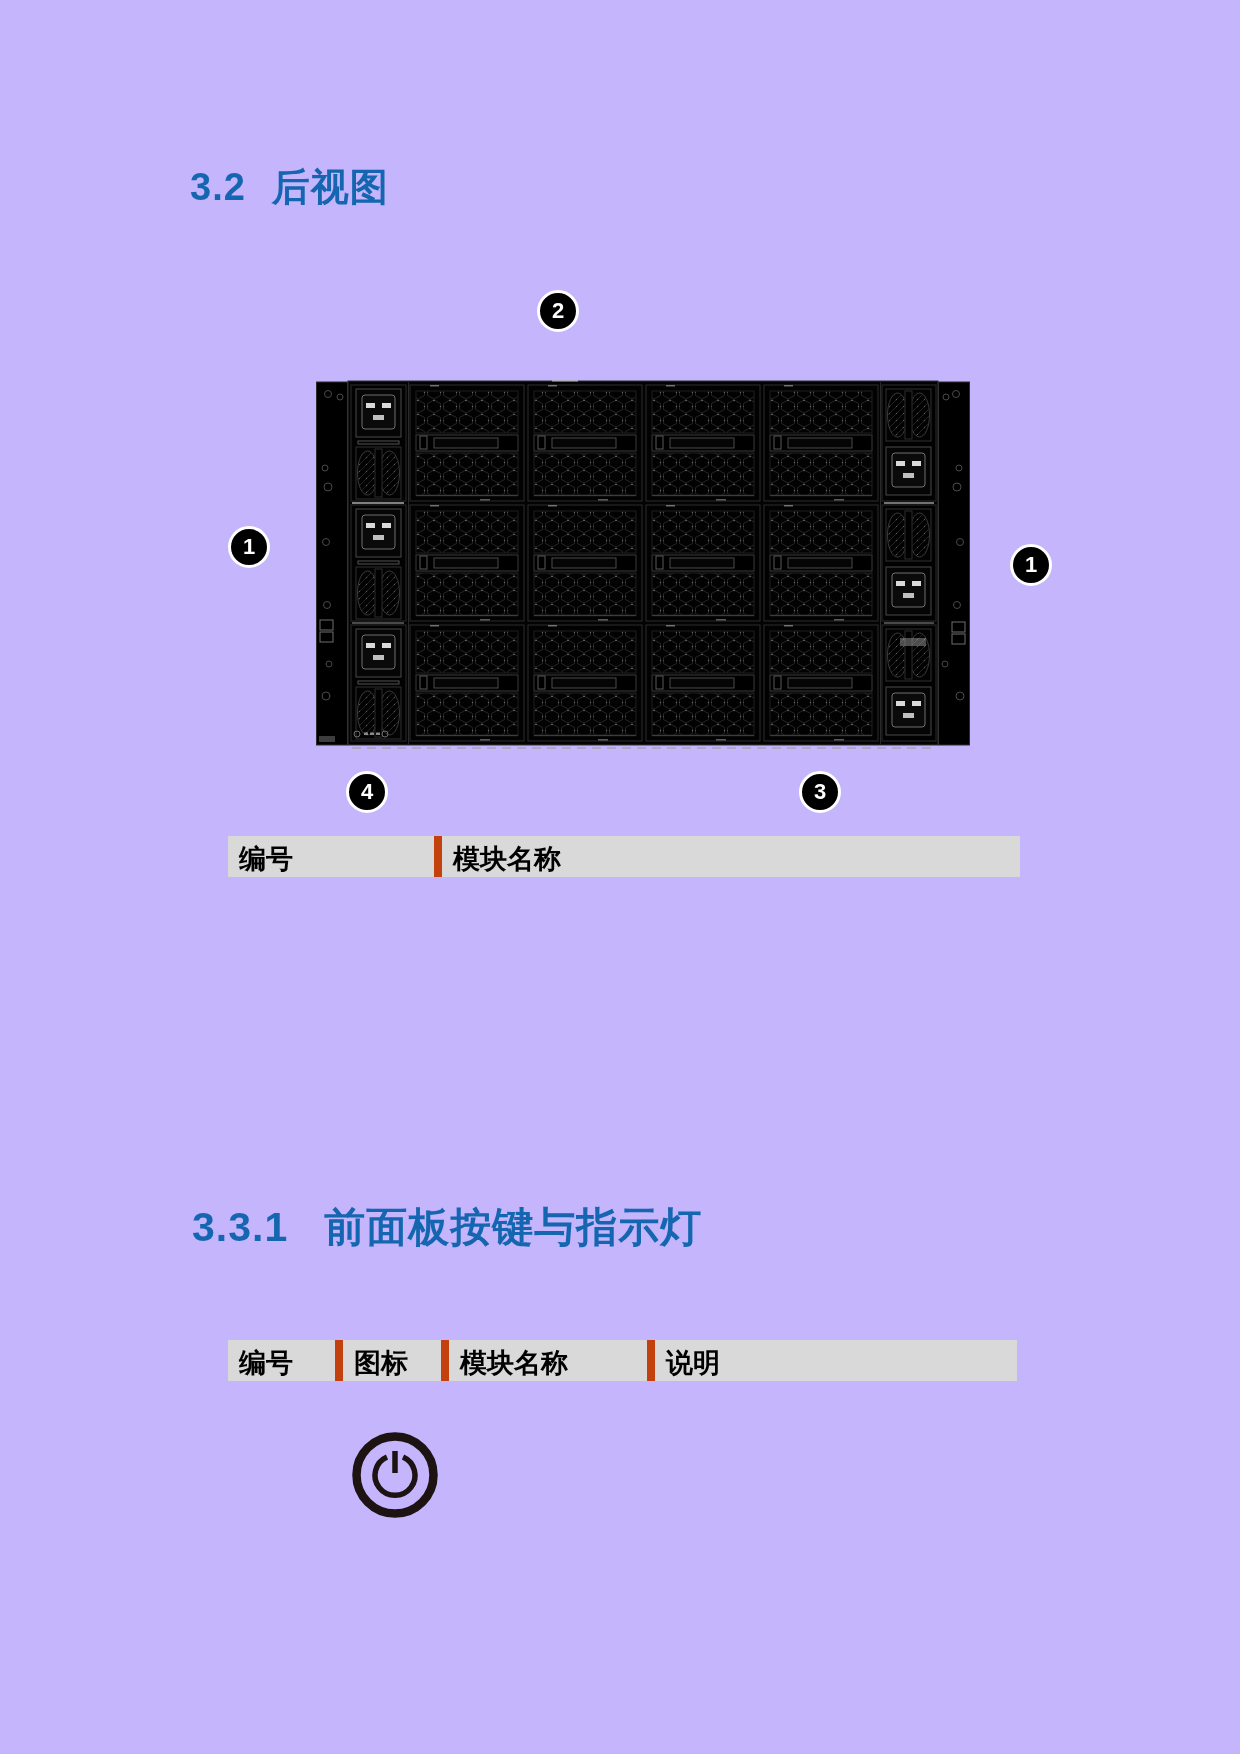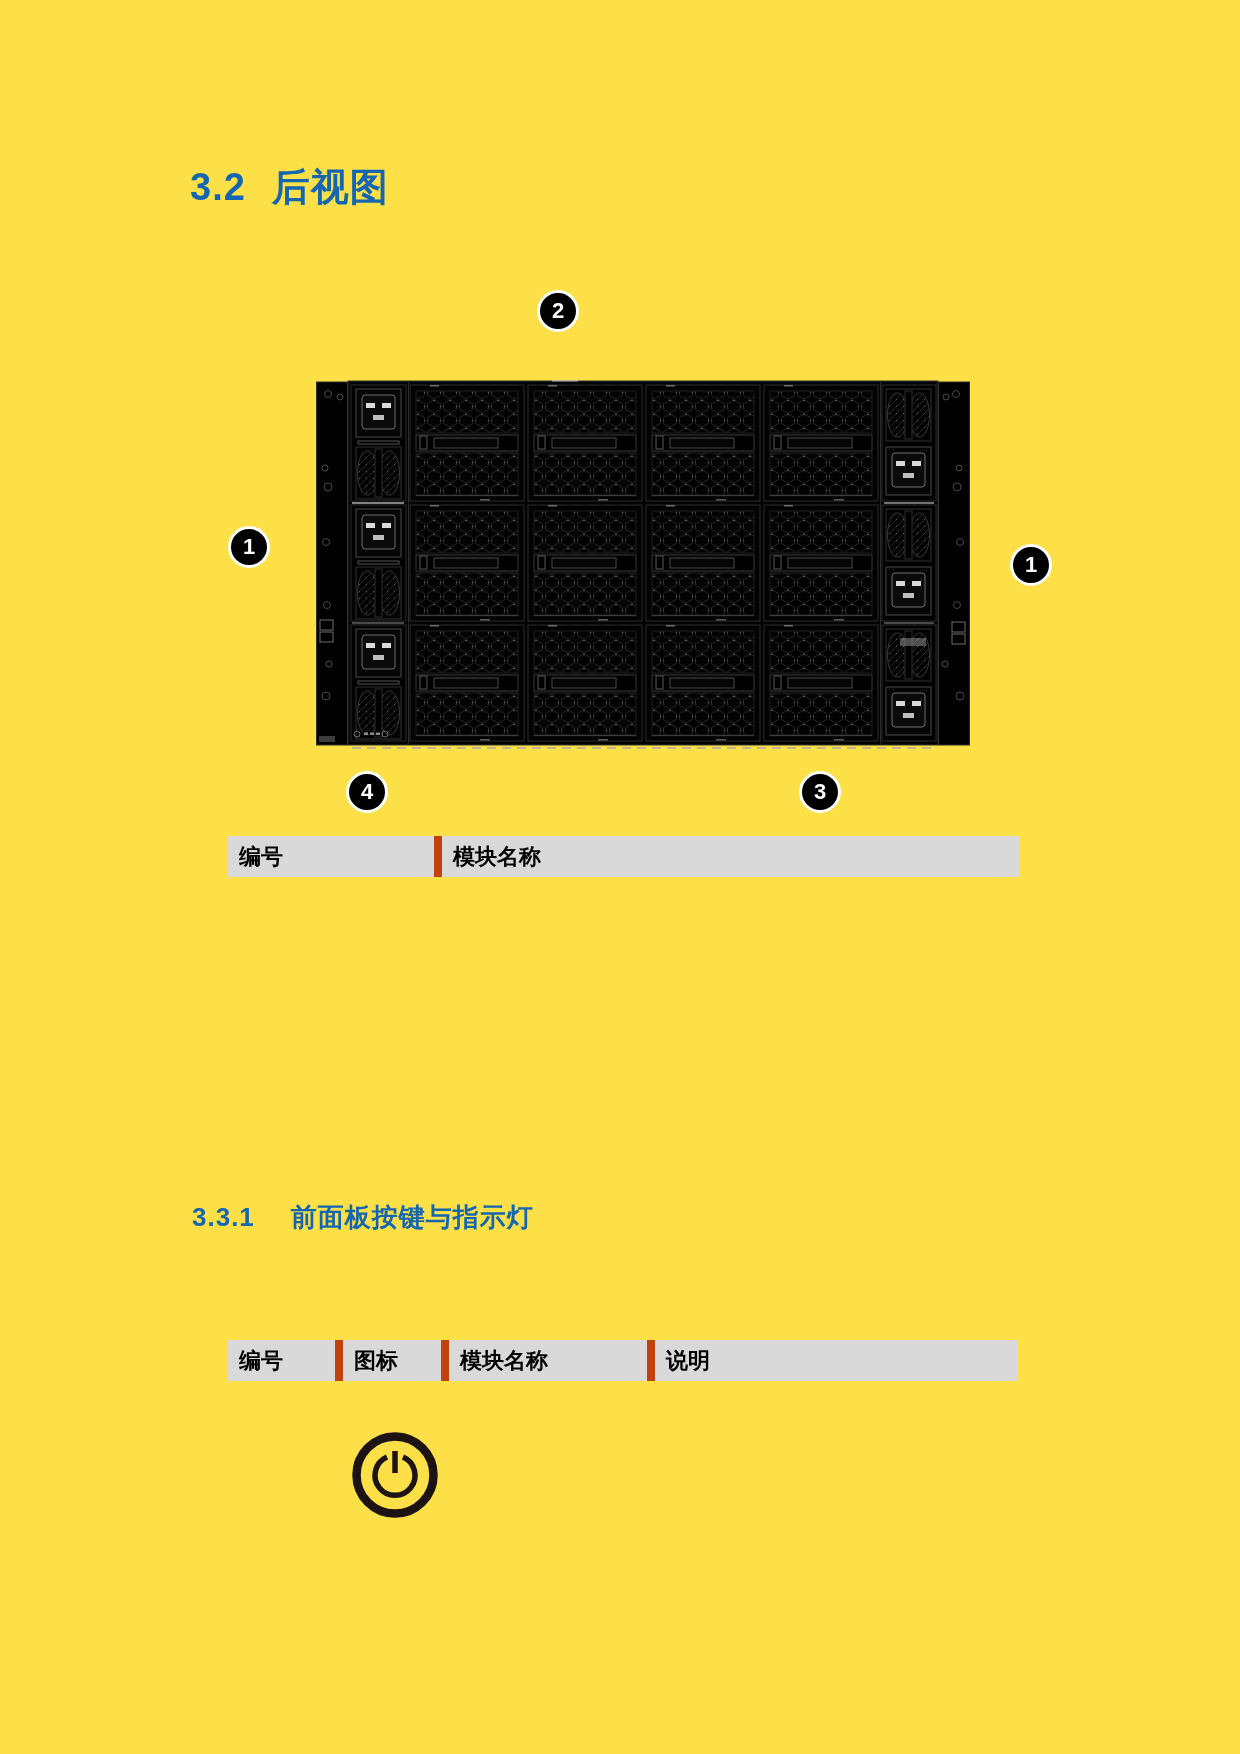--- a/index.html
+++ b/index.html
@@ -1,27 +1,27 @@
 <!DOCTYPE html>
 <html><head>
 <meta charset="utf-8">
 <style>
   html,body{margin:0;padding:0;background:#000;}
-  #page{position:relative;width:1240px;height:1754px;background:#fde047;overflow:hidden;
+  #page{position:relative;width:1240px;height:1754px;background:#c4b5fd;overflow:hidden;
         font-family:"Liberation Sans","DejaVu Sans",sans-serif;}
   .h2{position:absolute;color:#1566B0;font-weight:bold;font-size:38px;letter-spacing:1px;white-space:nowrap;}
   .h2 .num{margin-right:26px;}
-  .h3{position:absolute;color:#1566B0;font-weight:bold;font-size:26px;letter-spacing:1px;white-space:nowrap;}
+  .h3{position:absolute;color:#1566B0;font-weight:bold;font-size:41px;letter-spacing:1px;white-space:nowrap;}
   .h3 .num{margin-right:36px;}
   .callout{position:absolute;width:42px;height:42px;box-sizing:border-box;border:3px solid #fff;
            border-radius:50%;background:#000;color:#fff;display:flex;align-items:center;
            justify-content:center;font-weight:bold;font-size:22px;}
   .tbl{position:absolute;display:flex;}
-  .cell{height:41px;background:#D9D9D9;display:flex;align-items:center;box-sizing:border-box;
-        padding-left:11px;color:#000;font-weight:bold;font-size:22px;}
+  .cell{height:41px;background:#D9D9D9;display:flex;align-items:flex-end;box-sizing:border-box;
+        padding-left:11px;color:#000;font-weight:bold;font-size:27px;}
   .cell + .cell{border-left:8px solid #c2410c;}
   svg{display:block;}
   .abs{position:absolute;}
 </style>
 </head>
 <body>
 
 <div id="page">
 
   <div class="h2" style="left:190px;top:162px;">

